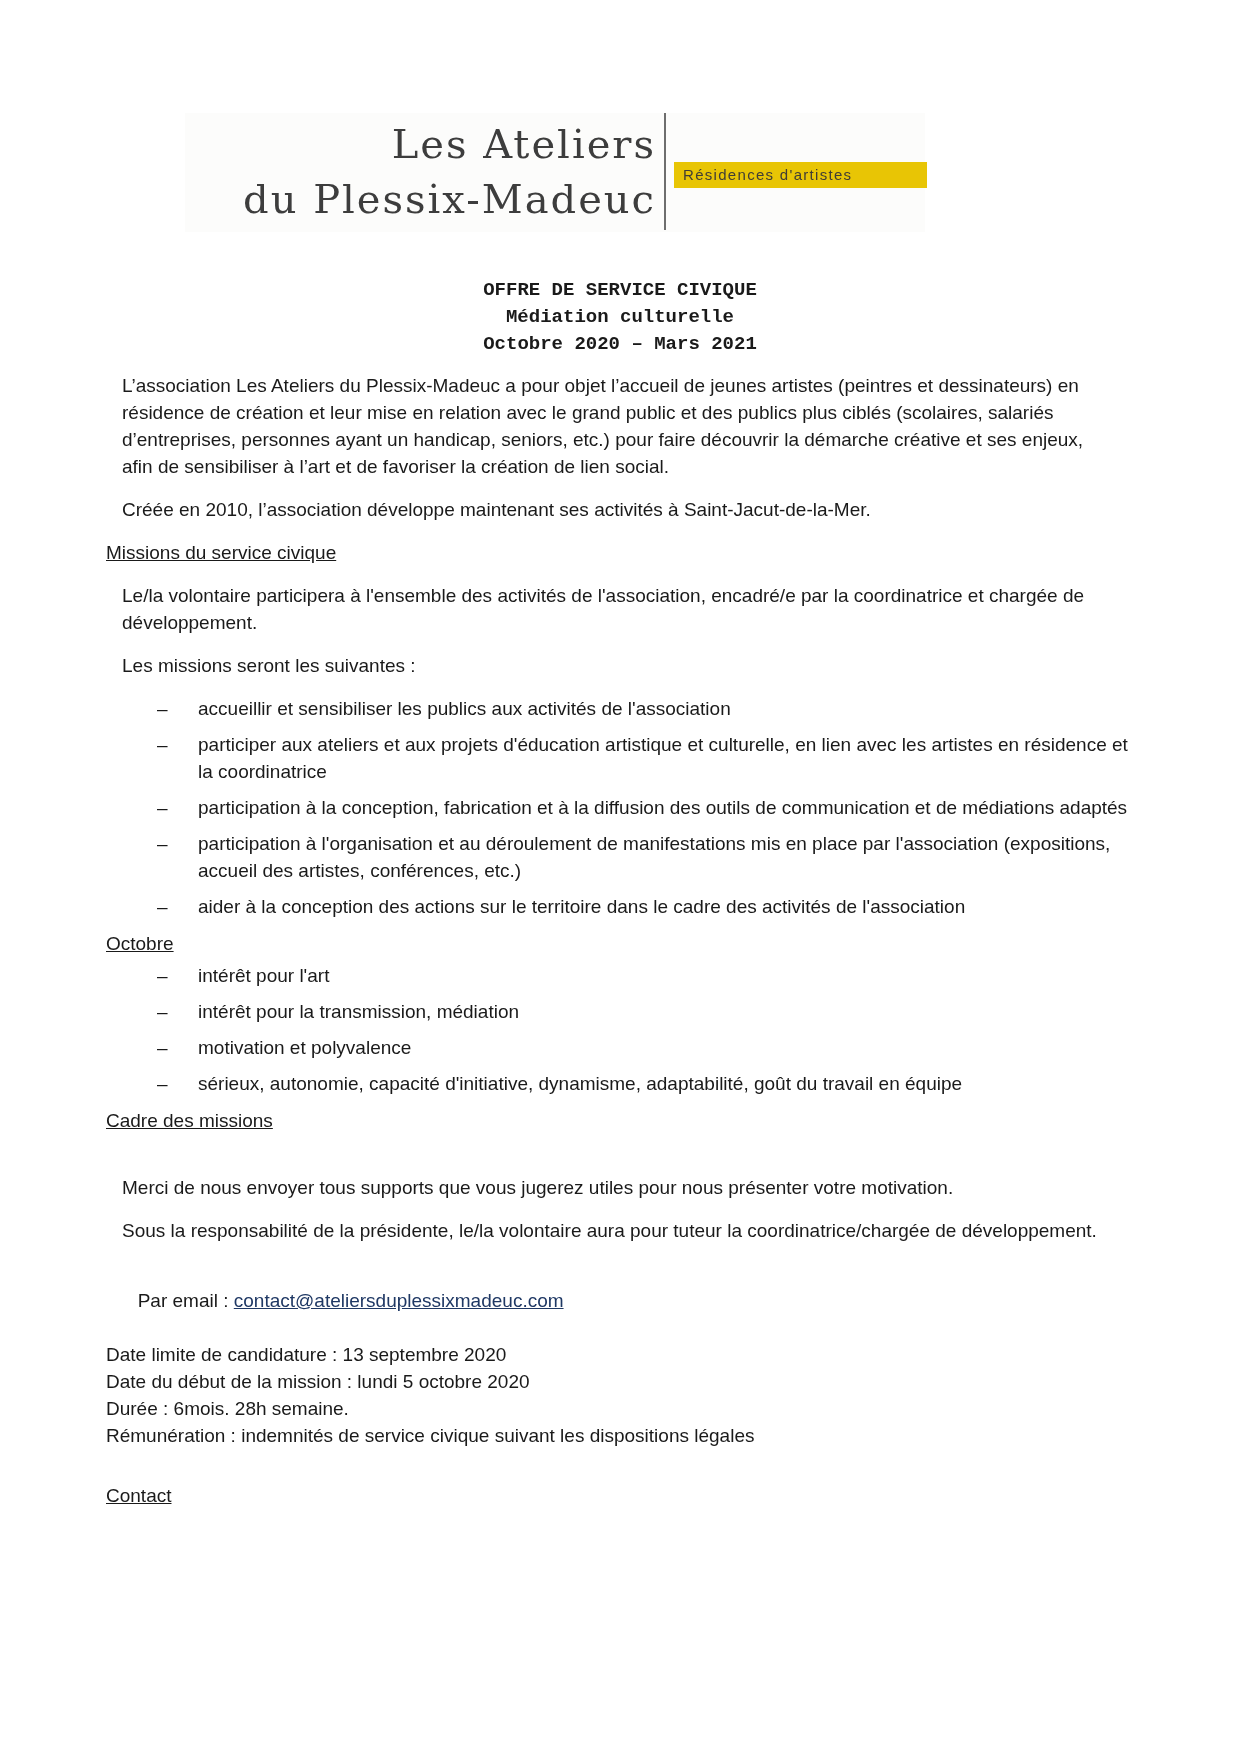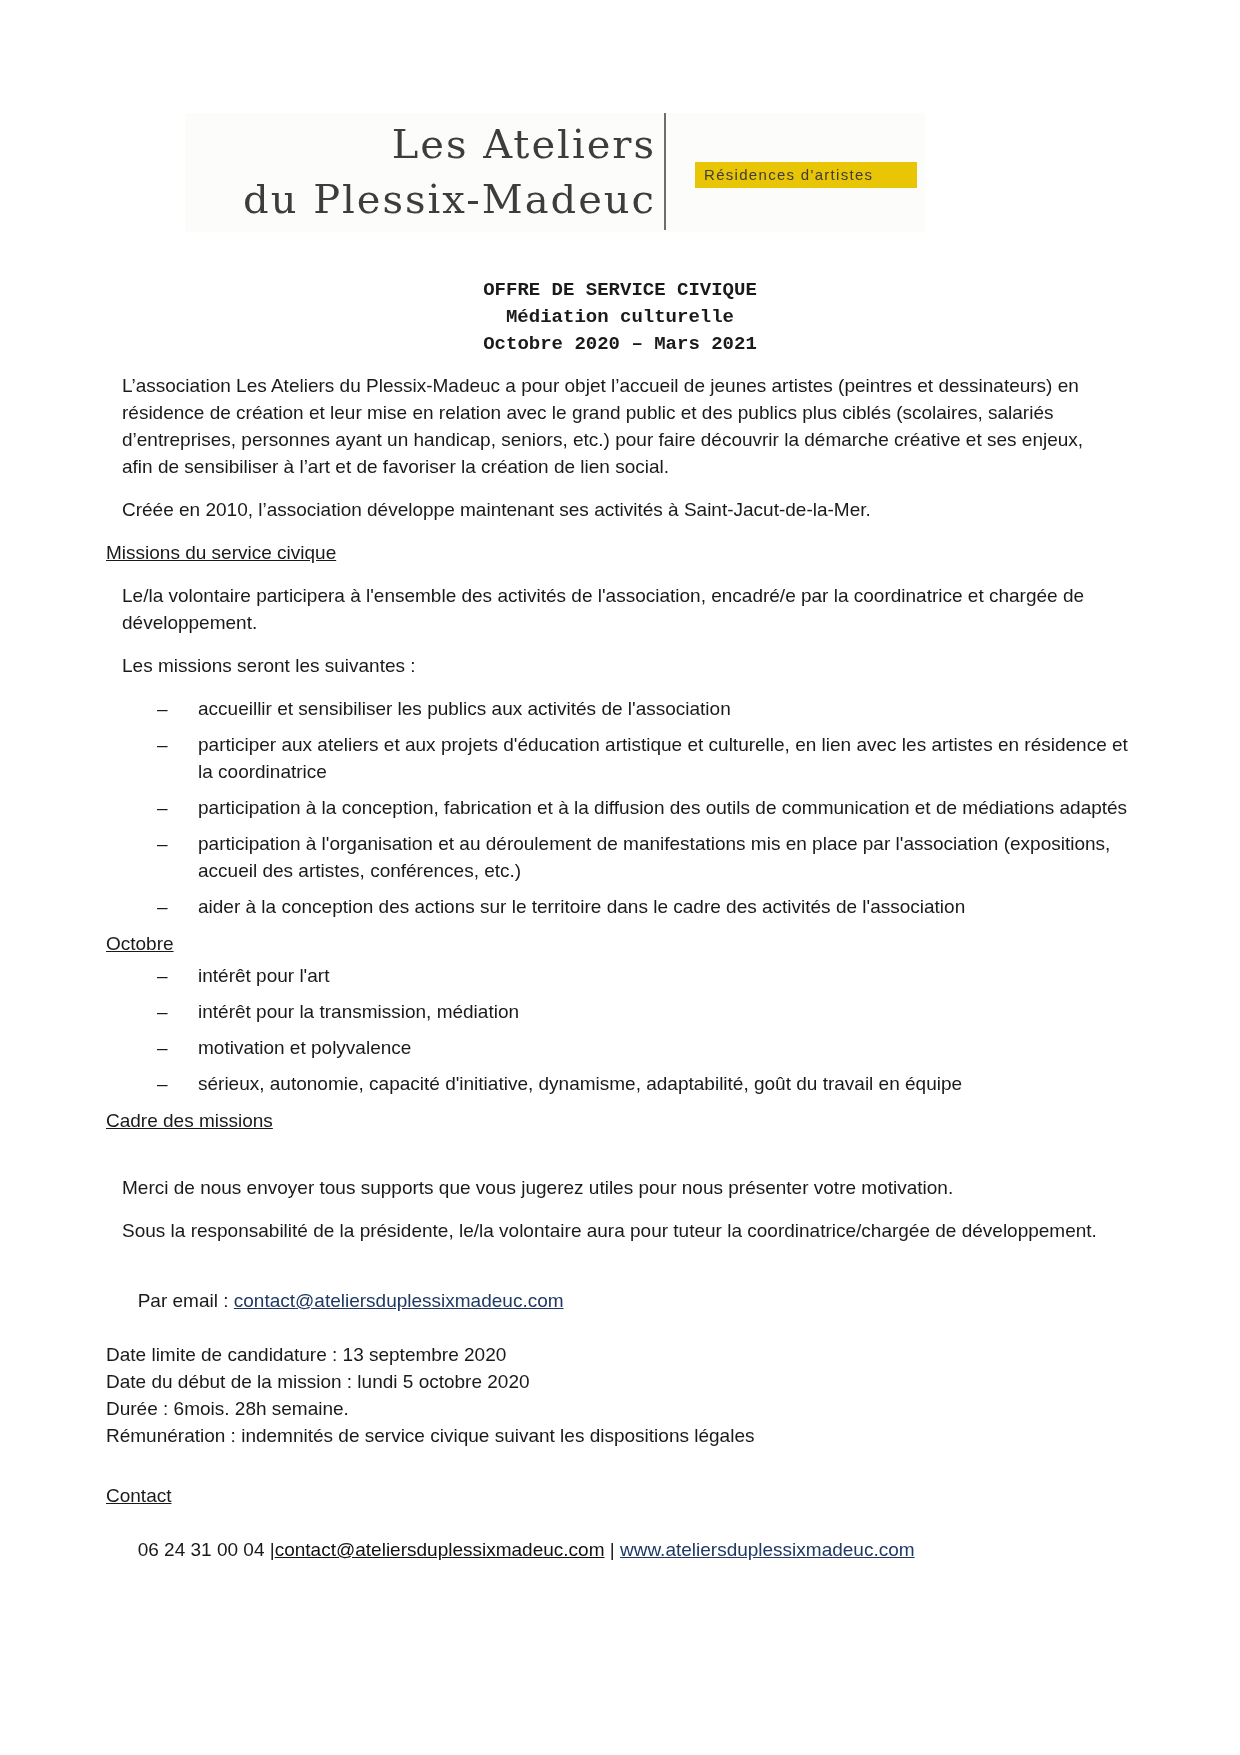--- a/index.html
+++ b/index.html
@@ -38,23 +38,23 @@
     font-family: "DejaVu Serif", serif;
     font-weight: normal;
     color: #3d3d3d;
     font-size: 40px;
     line-height: 55px;
     letter-spacing: 2px;
     white-space: nowrap;
   }
   .logo-ribbon {
     position: absolute;
-    left: 510px;
+    left: 489px;
     top: 49px;
-    width: 222px;
+    width: 253px;
     height: 26px;
     box-sizing: border-box;
     background: var(--ribbon-bg, #E8C505);
     color: #403d35;
     font-size: 15px;
     line-height: 26px;
     padding-left: 9px;
     letter-spacing: 1.3px;
     white-space: nowrap;
   }
@@ -176,18 +176,15 @@
     <p class="para">Sous la responsabilité de la présidente, le/la volontaire aura pour tuteur la coordinatrice/chargée de développement.</p>
     <div class="line">
       <span>Par email : </span><a class="link">contact@ateliersduplessixmadeuc.com</a>
     </div>
     <div class="line">Date limite de candidature : 13 septembre 2020</div>
     <div class="line">Date du début de la mission : lundi 5 octobre 2020</div>
     <div class="line">Durée : 6mois. 28h semaine.</div>
     <div class="line">Rémunération : indemnités de service civique suivant les dispositions légales</div>
 
     <div class="heading mt-block" style="margin-top:33px;">Contact</div>
-    <div class="line">
-      <span>06 24 31 00 04 </span><span>|</span><a class="link-dark">contact@ateliersduplessixmadeuc.com</a><span> | </span><a class="link">www.ateliersduplessixmadeuc.com</a>
-    </div>
 
   </div>
 </div>
 
 </body></html>

